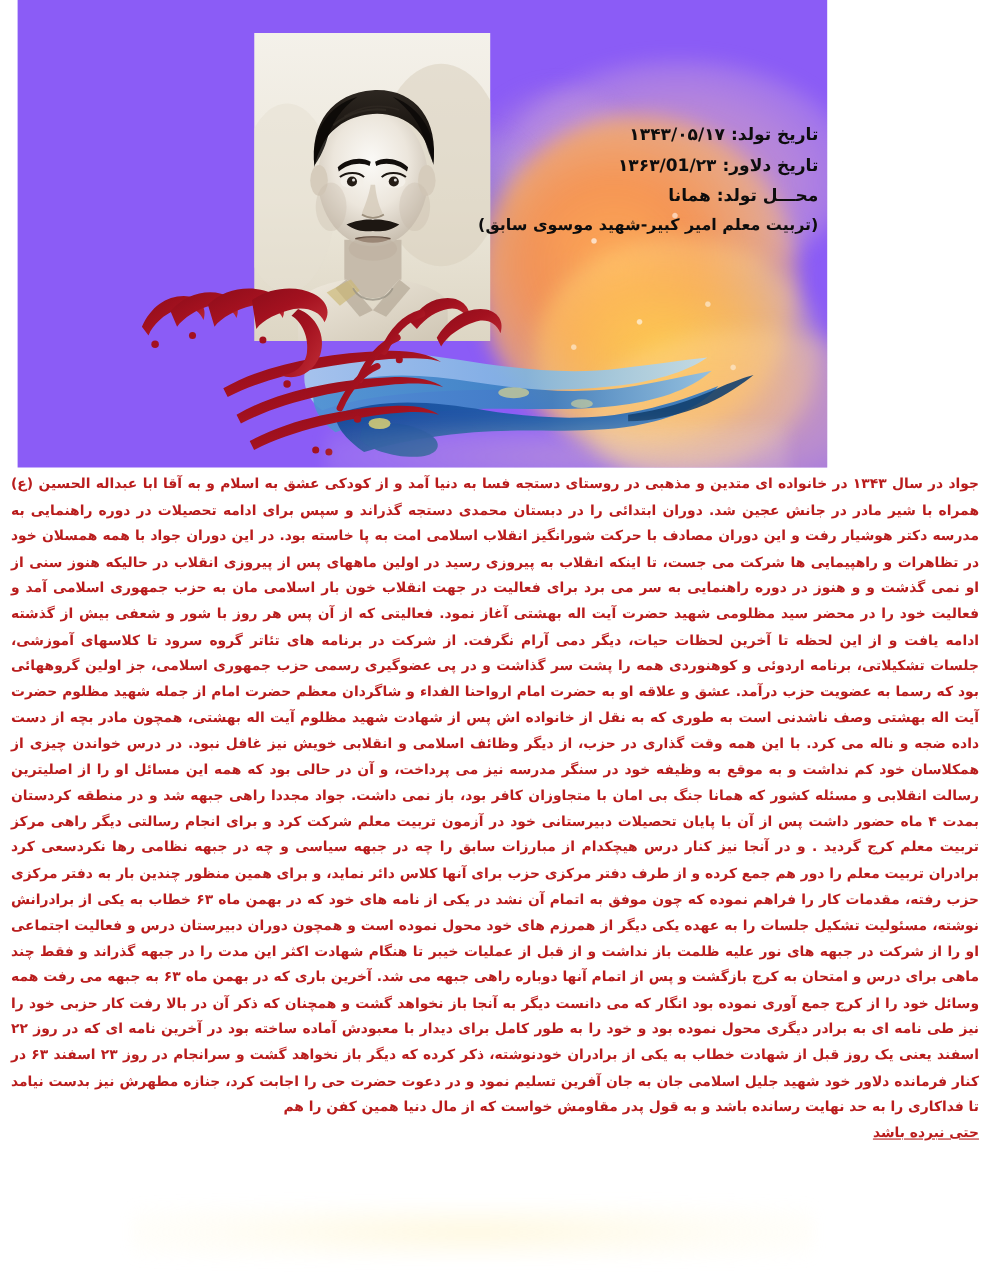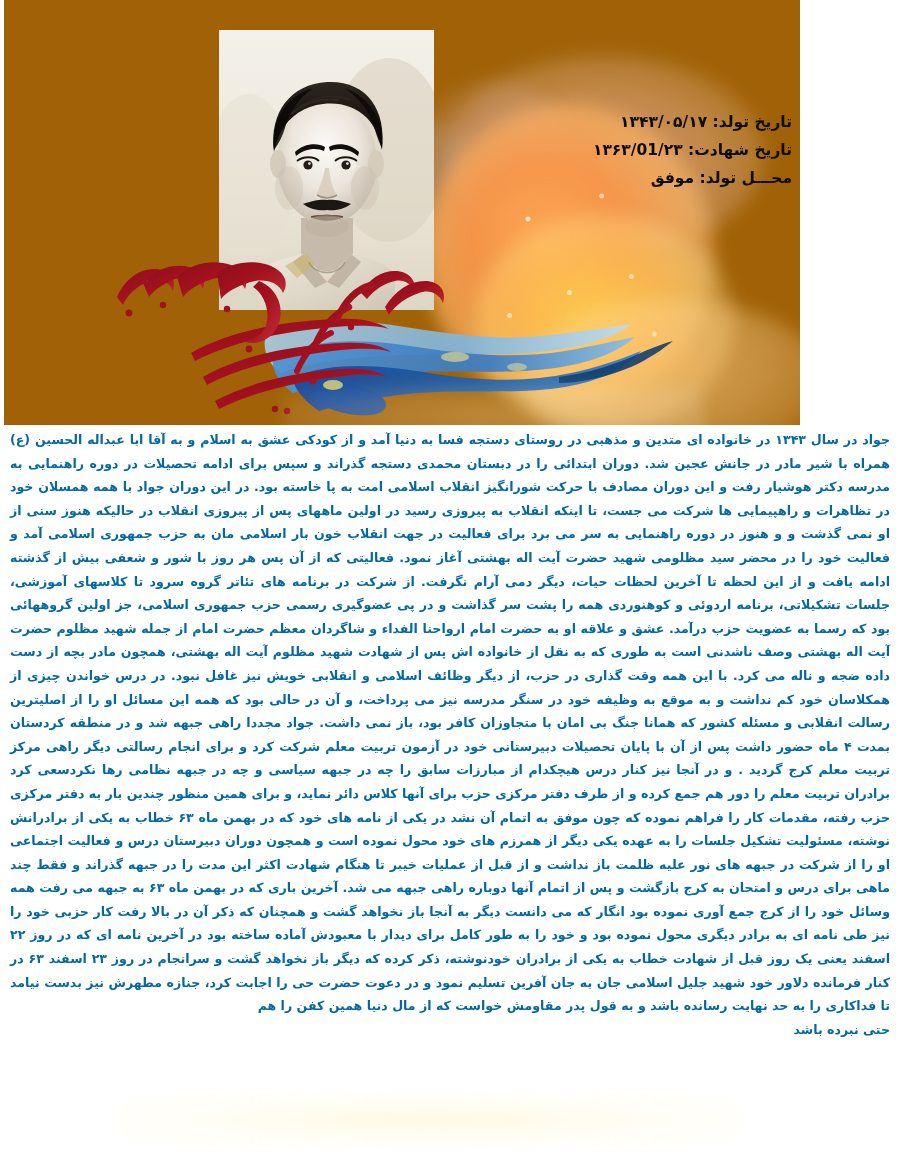--- a/index.html
+++ b/index.html
@@ -13,26 +13,26 @@
     height: 1170px;
     position: relative;
     overflow: hidden;
     font-family: "DejaVu Sans", "Liberation Sans", sans-serif;
     color: #111111;
   }
 
   
   .header-art {
     position: absolute;
-    left: 4px;
+    left: 16px;
     top: 0;
-    width: 796px;
+    width: 736px;
     height: 425px;
     overflow: hidden;
-    background: #a16207;
+    background: #8b5cf6;
   }
 
   
   .blob {
     position: absolute;
     border-radius: 50%;
     filter: blur(9px);
     pointer-events: none;
   }
   .blob-orange-main {
@@ -163,32 +163,33 @@
     position: absolute;
     left: 10px;
     top: 428px;
     width: 880px;
     direction: rtl;
     text-align: justify;
     text-align-last: right;
     font-family: "DejaVu Sans", "Liberation Sans", sans-serif;
     font-size: 12.6px;
     line-height: 23.6px;
-    color: #0369a1;
+    color: #b91c1c;
     font-weight: 600;
     z-index: 5;
   }
   .body-text p {
     margin: 0;
     padding: 0;
     text-indent: 0;
   }
   .body-text .last-line {
     display: block;
     text-align: left;
+    text-decoration: underline;
   }
 
   
   .wash-bottom {
     position: absolute;
     left: 120px; top: 1095px;
     width: 620px; height: 50px;
     background: radial-gradient(ellipse at 50% 50%,
         rgba(255,235,160,0.30) 0%,
         rgba(255,244,200,0.16) 55%,
@@ -397,27 +398,28 @@
   </div>
 
   <div class="wash-faint-left"></div>
 
   <div class="info-block">
     <div class="info-line">
       <span>تاریخ تولد:</span>
       <span>۱۳۴۳/۰۵/۱۷</span>
     </div>
     <div class="info-line">
-      <span>تاریخ شهادت:</span>
+      <span>تاریخ دلاور:</span>
       <span>۱۳۶۳/01/۲۳</span>
     </div>
     <div class="info-line">
       <span>محـــل تولد:</span>
-      <span>موفق</span>
+      <span>همانا</span>
     </div>
+    <div class="info-line sub">(تربیت معلم امیر کبیر-شهید موسوی سابق)</div>
   </div>
 
 </div>
 
 <div class="wash-bottom"></div>
 
 <div class="body-text">
   <p>جواد در سال ۱۳۴۳ در خانواده ای متدین و مذهبی در روستای دستجه فسا به دنیا آمد و از کودکی عشق به اسلام و به آقا ابا عبداله الحسین (ع) همراه با شیر مادر در جانش عجین شد. دوران ابتدائی را در دبستان محمدی دستجه گذراند و سپس برای ادامه تحصیلات در دوره راهنمایی به مدرسه دکتر هوشیار رفت و این دوران مصادف با حرکت شورانگیز انقلاب اسلامی امت به پا خاسته بود. در این دوران جواد با همه همسلان خود در تظاهرات و راهپیمایی ها شرکت می جست، تا اینکه انقلاب به پیروزی رسید در اولین ماههای پس از پیروزی انقلاب در حالیکه هنوز سنی از او نمی گذشت و و هنوز در دوره راهنمایی به سر می برد برای فعالیت در جهت انقلاب خون بار اسلامی مان به حزب جمهوری اسلامی آمد و فعالیت خود را در محضر سید مظلومی شهید حضرت آیت اله بهشتی آغاز نمود. فعالیتی که از آن پس هر روز با شور و شعفی بیش از گذشته ادامه یافت و از این لحظه تا آخرین لحظات حیات، دیگر دمی آرام نگرفت. از شرکت در برنامه های تئاتر گروه سرود تا کلاسهای آموزشی، جلسات تشکیلاتی، برنامه اردوئی و کوهنوردی همه را پشت سر گذاشت و در پی عضوگیری رسمی حزب جمهوری اسلامی، جز اولین گروههائی بود که رسما به عضویت حزب درآمد. عشق و علاقه او به حضرت امام ارواحنا الفداء و شاگردان معظم حضرت امام از جمله شهید مظلوم حضرت آیت اله بهشتی وصف ناشدنی است به طوری که به نقل از خانواده اش پس از شهادت شهید مظلوم آیت اله بهشتی، همچون مادر بچه از دست داده ضجه و ناله می کرد. با این همه وقت گذاری در حزب، از دیگر وظائف اسلامی و انقلابی خویش نیز غافل نبود. در درس خواندن چیزی از همکلاسان خود کم نداشت و به موقع به وظیفه خود در سنگر مدرسه نیز می پرداخت، و آن در حالی بود که همه این مسائل او را از اصلیترین رسالت انقلابی و مسئله کشور که همانا جنگ بی امان با متجاوزان کافر بود، باز نمی داشت. جواد مجددا راهی جبهه شد و در منطقه کردستان بمدت ۴ ماه حضور داشت پس از آن با پایان تحصیلات دبیرستانی خود در آزمون تربیت معلم شرکت کرد و برای انجام رسالتی دیگر راهی مرکز تربیت معلم کرج گردید . و در آنجا نیز کنار درس هیچکدام از مبارزات سابق را چه در جبهه سیاسی و چه در جبهه نظامی رها نکردسعی کرد برادران تربیت معلم را دور هم جمع کرده و از طرف دفتر مرکزی حزب برای آنها کلاس دائر نماید، و برای همین منظور چندین بار به دفتر مرکزی حزب رفته، مقدمات کار را فراهم نموده که چون موفق به اتمام آن نشد در یکی از نامه های خود که در بهمن ماه ۶۳ خطاب به یکی از برادرانش نوشته، مسئولیت تشکیل جلسات را به عهده یکی دیگر از همرزم های خود محول نموده است و همچون دوران دبیرستان درس و فعالیت اجتماعی او را از شرکت در جبهه های نور علیه ظلمت باز نداشت  و از قبل از عملیات خیبر تا هنگام شهادت اکثر این مدت را در جبهه گذراند و فقط چند ماهی برای درس و امتحان به کرج بازگشت و پس از اتمام آنها دوباره راهی جبهه می شد. آخرین باری که در بهمن ماه ۶۳ به جبهه می رفت همه وسائل خود را از کرج جمع آوری نموده بود  انگار که می دانست دیگر به آنجا باز نخواهد گشت و همچنان که ذکر آن در بالا رفت کار حزبی خود را نیز طی نامه ای به برادر دیگری محول نموده بود و خود را به طور کامل برای دیدار با معبودش آماده ساخته بود در آخرین نامه ای که در روز ۲۲ اسفند یعنی یک روز قبل از شهادت خطاب به یکی از برادران خودنوشته، ذکر کرده که دیگر باز نخواهد گشت و سرانجام در روز ۲۳ اسفند ۶۳ در کنار فرمانده دلاور خود شهید جلیل اسلامی جان به جان آفرین تسلیم نمود و در دعوت حضرت حی را اجابت کرد، جنازه مطهرش نیز بدست نیامد تا فداکاری را به حد نهایت رسانده باشد و به قول پدر مقاومش خواست که از مال دنیا همین کفن را هم</p>
   <span class="last-line">حتی نبرده باشد</span>
 </div>

